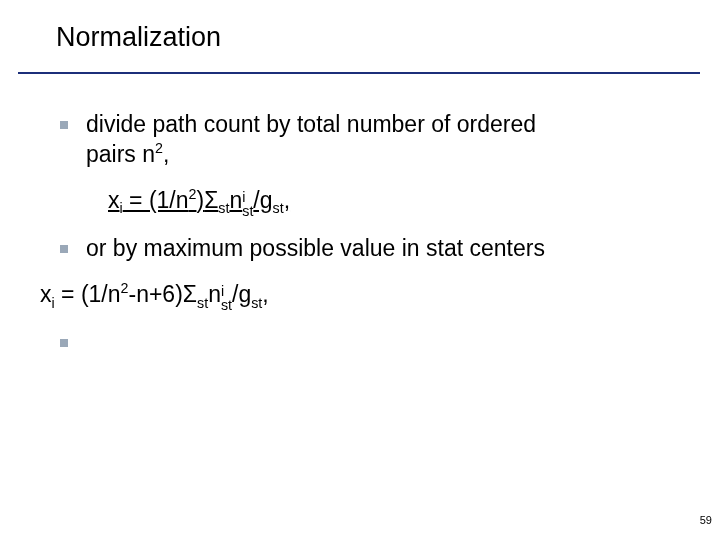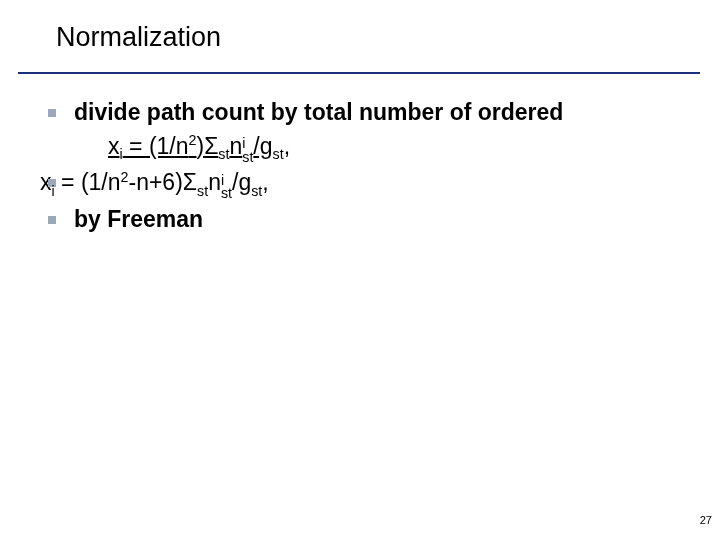--- a/index.html
+++ b/index.html
@@ -40,22 +40,21 @@
     top: 94px;
     left: 34px;
     right: 34px;
     font-size: 23px;
     line-height: 1.30;
     color: #000000;
   }
   .li {
     position: relative;
     padding-left: 36px;
-    margin: 4px;
-    font-weight: bold;
+    margin: 16px;
   }
   .li .bullet {
     position: absolute;
     left: 10px;
     top: 11px;
     width: 8px;
     height: 8px;
     background: #9aa8b8;
   }
   .sub1 {
@@ -94,35 +93,38 @@
 <div class="slide">
 
   <div class="title">Normalization</div>
   <div class="rule"></div>
 
   <div class="body">
 
     <div class="li">
       <span class="bullet"></span>
       <span>divide path count by total number of ordered</span><br>
+      <span>
+        <span>pairs n</span><sup>2</sup><span>,</span>
+      </span>
     </div>
 
     <div class="sub1">
       <span>x</span><sub>i</sub><span> = (1/n</span><sup>2</sup><span>)</span><span>Σ</span><sub>st</sub><span>n</span><span class="supsub"><span>i</span><span>st</span></span><span>/g</span><sub>st</sub><span>,</span>
     </div>
 
     <div class="li">
       <span class="bullet"></span>
+      <span>or by maximum possible value in stat centers</span>
     </div>
 
     <div class="noindent">
       <span>x</span><sub>i</sub><span> = (1/n</span><sup>2</sup><span>-n+6)</span><span>Σ</span><sub>st</sub><span>n</span><span class="supsub"><span>i</span><span>st</span></span><span>/g</span><sub>st</sub><span>,</span>
     </div>
 
     <div class="li">
       <span class="bullet"></span>
-      <span>by Freeman</span>
     </div>
 
   </div>
 
-  <div class="page-num">27</div>
+  <div class="page-num">59</div>
 </div>
 
 </body></html>

